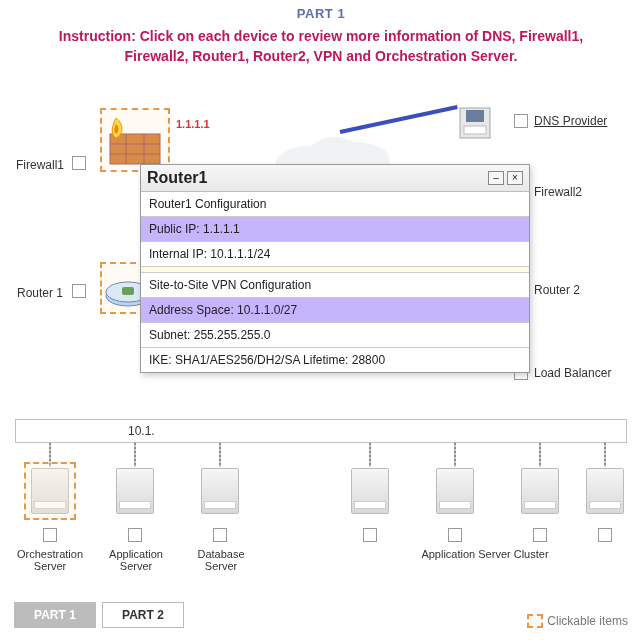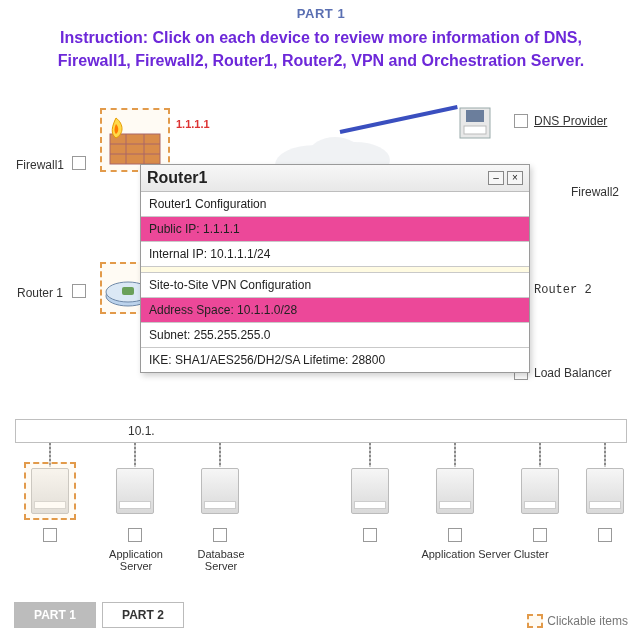--- a/index.html
+++ b/index.html
@@ -1,20 +1,20 @@
 <!DOCTYPE html>
 <html><head>
 <meta charset="utf-8">
 <style>
   * { box-sizing: border-box; margin: 0; padding: 0; }
   html, body { width: 642px; height: 640px; font-family: Arial, Helvetica, sans-serif; font-size: 12px; color: #222; background: #fff; }
   .canvas { position: relative; width: 642px; height: 640px; overflow: hidden; }
 
   .part-heading { position: absolute; top: 6px; left: 0; right: 0; text-align: center; font-weight: bold; color: #5a6fb2; font-size: 13px; letter-spacing: .5px; }
-  .instruction  { position: absolute; top: 26px; left: 40px; right: 40px; text-align: center; font-weight: bold; color: #6d28d9; font-size: 16px; line-height: 1.45; }
+  .instruction  { position: absolute; top: 26px; left: 40px; right: 40px; text-align: center; font-weight: bold; color: #be185d; font-size: 14px; line-height: 1.45; }
 
   
   .chk { position: absolute; width: 14px; height: 14px; border: 1px solid #999; background: #fff; cursor: pointer; }
   .lbl { position: absolute; font-size: 12px; color: #333; }
   .lbl.right { text-align: left; }
   .lbl.left  { text-align: center; }
 
   
   .clickable-box { position: absolute; border: 2px dashed #e29a4a; background: rgba(255,238,210,.25); z-index: 2; cursor: pointer; }
   .firewall-ico { position: absolute; width: 58px; height: 52px; z-index: 3; }
@@ -52,21 +52,21 @@
   .legend .swatch { width: 16px; height: 14px; border: 2px dashed #e29a4a; background: rgba(255,238,210,.3); }
 
   
   .dlg { position: absolute; left: 140px; top: 164px; width: 390px; border: 1px solid #9a9a9a; background: #fff; box-shadow: 2px 3px 6px rgba(0,0,0,.18); z-index: 10; }
   .dlg .titlebar { display: flex; align-items: center; justify-content: space-between; background: linear-gradient(#f7f7f7,#e8e8e8); border-bottom: 1px solid #bdbdbd; padding: 4px 6px; }
   .dlg .titlebar .ttl { font-weight: bold; font-size: 16px; }
   .dlg .titlebar .wbtns { display: flex; gap: 3px; }
   .dlg .titlebar .wbtn { width: 16px; height: 14px; border: 1px solid #888; background: #f6f6f6; display:flex; align-items:center; justify-content:center; font-size:10px; line-height:1; cursor:pointer; }
   .dlg .row { padding: 5px 8px; font-size: 12px; border-top: 1px solid #c9c9c9; }
   .dlg .row.first { border-top: none; }
-  .dlg .row.alt { background: #ec4899; }
+  .dlg .row.alt { background: #c4b5fd; }
   .dlg .gap { height: 6px; background: #fffbe2; border-top: 1px solid #c9c9c9; }
 </style>
 </head>
 <body>
 
 <div class="canvas">
 
   <div class="part-heading">PART 1</div>
   <div class="instruction">Instruction: Click on each device to review more information of DNS, Firewall1, Firewall2, Router1, Router2, VPN and Orchestration Server.</div>
 
@@ -97,55 +97,56 @@
         <line x1="38" y1="18" x2="38" y2="48" stroke="#a66"></line>
       <path d="M10 2 C 6 10, 4 18, 10 22 C 18 18, 18 8, 10 2 Z" fill="#ffd94a" stroke="#e59b00"></path>
       <path d="M10 8 C 8 12, 8 16, 10 18 C 13 16, 13 11, 10 8 Z" fill="#ff7a00"></path>
     </svg>
   </div>
   <div class="ip-tag" style="left:176px; top:118px;">1.1.1.1</div>
   <div class="lbl left" style="left:14px; top:158px; width:52px;">Firewall1</div>
   <div class="chk" style="left:72px; top:156px;"></div>
 
   <div class="chk" style="left:514px; top:185px;"></div>
-  <div class="lbl right" style="left:534px; top:185px;margin-left:37px;">Firewall2</div>
+  <div class="lbl right" style="left:534px; top:185px;">Firewall2</div>
 
   <div class="clickable-box" style="left:100px; top:262px; width:56px; height:52px;"></div>
   <div class="router-ico" style="left:104px; top:268px;">
     <svg viewBox="0 0 48 40">
         <ellipse cx="24" cy="28" rx="22" ry="10" fill="#bcd3ec" stroke="#6f89a8"></ellipse>
         <ellipse cx="24" cy="24" rx="22" ry="10" fill="#dbe8f5" stroke="#6f89a8"></ellipse>
         <rect x="18" y="19" width="12" height="8" rx="2" fill="#6aa05a"></rect>
       </svg>
   </div>
   <div class="lbl left" style="left:14px; top:286px; width:52px;">Router 1</div>
   <div class="chk" style="left:72px; top:284px;"></div>
 
   <div class="chk" style="left:514px; top:283px;"></div>
-  <div class="lbl right" style="left:534px; top:283px;font-family:Liberation Mono, monospace;">Router 2</div>
+  <div class="lbl right" style="left:534px; top:283px;">Router 2</div>
 
   <div class="chk" style="left:514px; top:366px;"></div>
   <div class="lbl right" style="left:534px; top:366px;">Load Balancer</div>
 
   <div class="subnet-bar" style="top:419px;"></div>
   <div class="subnet-text" style="left:128px; top:424px;text-align:right;">10.1.</div>
 
   <div class="rack-stem" style="left:49px;  top:443px; height:24px;"></div>
   <div class="rack-stem" style="left:134px; top:443px; height:24px;"></div>
   <div class="rack-stem" style="left:219px; top:443px; height:24px;"></div>
   <div class="rack-stem" style="left:369px; top:443px; height:24px;"></div>
   <div class="rack-stem" style="left:454px; top:443px; height:24px;"></div>
   <div class="rack-stem" style="left:539px; top:443px; height:24px;"></div>
   <div class="rack-stem" style="left:604px; top:443px; height:24px;"></div>
 
   <div class="clickable-box" style="left:24px; top:462px; width:52px; height:58px;"></div>
   <div class="rack-server" style="left:31px; top:468px;">
       <div class="box"></div>
     </div>
   <div class="rack-chk" style="left:43px; top:528px;"></div>
+  <div class="rack-lbl" style="left:10px; top:548px; width:80px;">Orchestration Server</div>
 
   <div class="rack-server" style="left:116px; top:468px;">
       <div class="box"></div>
     </div>
   <div class="rack-chk" style="left:128px; top:528px;"></div>
   <div class="rack-lbl" style="left:98px; top:548px; width:76px;text-align:center;">Application Server</div>
 
   <div class="rack-server" style="left:201px; top:468px;">
       <div class="box"></div>
     </div>
@@ -176,21 +177,21 @@
       <span class="wbtns">
         <span class="wbtn">–</span>
         <span class="wbtn">×</span>
       </span>
     </div>
     <div class="row first">Router1 Configuration</div>
     <div class="row alt">Public IP: 1.1.1.1</div>
     <div class="row">Internal IP: 10.1.1.1/24</div>
     <div class="gap"></div>
     <div class="row">Site-to-Site VPN Configuration</div>
-    <div class="row alt">Address Space: 10.1.1.0/28</div>
+    <div class="row alt">Address Space: 10.1.1.0/27</div>
     <div class="row">Subnet: 255.255.255.0</div>
     <div class="row">IKE: SHA1/AES256/DH2/SA Lifetime: 28800</div>
   </div>
 
   <div class="part-btn active" style="left:14px;">PART 1</div>
   <div class="part-btn inactive" style="left:102px;">PART 2</div>
   <div class="legend">
     <span class="swatch"></span>
     <span>Clickable items</span>
   </div>

